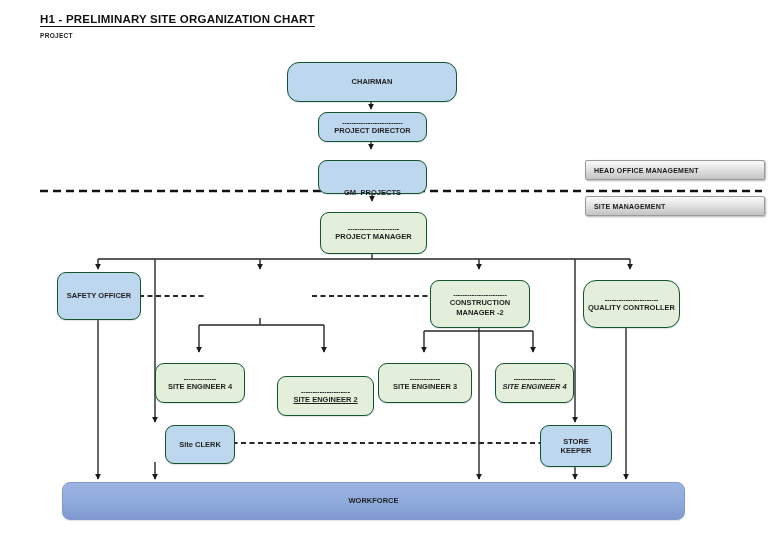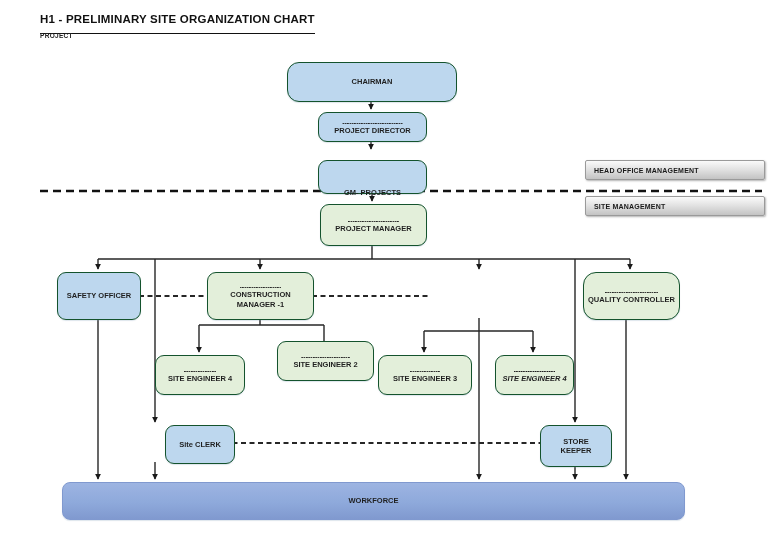--- a/index.html
+++ b/index.html
@@ -2,54 +2,54 @@
 <html><head>
 <meta charset="utf-8">
 <style>
   html,body{margin:0;padding:0;background:#ffffff;}
   .canvas{
     position:relative;width:768px;height:543px;background:#ffffff;overflow:hidden;
     font-family:"Liberation Sans",sans-serif;
   }
   .doc-title{
     position:absolute;left:40px;top:13px;font-size:11.5px;font-weight:bold;color:#111;
-    border-bottom:1.5px solid #111;padding-bottom:8px;letter-spacing:.2px;
+    border-bottom:1.5px solid #111;padding-bottom:1px;letter-spacing:.2px;
   }
   .doc-subtitle{
     position:absolute;left:40px;top:32px;font-size:6.5px;font-weight:bold;color:#222;letter-spacing:.3px;
   }
   svg.connectors{position:absolute;left:0;top:0;}
   .node{
     position:absolute;display:flex;flex-direction:column;align-items:center;justify-content:center;
     text-align:center;border:1px solid #14532d;border-radius:9px;
     font-size:7.5px;font-weight:bold;color:#1f1f1f;line-height:1.25;
     box-shadow:0 1px 1px rgba(120,150,180,.25);
   }
   .node .dash{font-size:7px;line-height:7px;white-space:nowrap;overflow:hidden;max-width:92%;letter-spacing:0;}
   .node .lbl{padding:0 2px;}
   .blue{background:#bdd7ee;}
-  .green{background:#e3efda;}
+  .green{background:#e3efda;margin-top:8px;}
   .grayLabel{
     position:absolute;display:flex;align-items:center;
     background:linear-gradient(180deg,#fafafa 0%,#e3e3e3 45%,#c3c3c3 100%);
     border:1px solid #9a9a9a;border-radius:2px;box-shadow:1px 1px 2px rgba(0,0,0,.3);
     font-size:7px;font-weight:bold;color:#1a1a1a;padding-left:8px;letter-spacing:.2px;
   }
   
   #chairman{left:287px;top:62px;width:168px;height:38px;border-radius:12px;}
   #project-director{left:318px;top:112px;width:107px;height:28px;justify-content:center;}
   #gm-projects{left:318px;top:160px;width:107px;height:32px;gap:32px;}
   #project-manager{left:320px;top:204px;width:105px;height:40px;}
   #safety-officer{left:57px;top:272px;width:82px;height:46px;}
   #cm1{left:207px;top:272px;width:105px;height:46px;}
   #cm2{left:430px;top:272px;width:98px;height:46px;}
   #quality-controller{left:583px;top:272px;width:95px;height:46px;border-radius:13px;}
   #cm1 .lbl,#cm2 .lbl{max-width:72px;}
   #se1{left:155px;top:355px;width:88px;height:38px;}
-  #se2{left:277px;top:341px;width:95px;height:38px;}
+  #se2{left:277px;top:368px;width:95px;height:38px;text-decoration:underline;}
   #se3{left:378px;top:355px;width:92px;height:38px;}
   #se4{left:495px;top:355px;width:77px;height:38px;font-style:italic;}
   #site-clerk{left:122px;top:425px;width:68px;height:37px;margin-left:43px;}
   #store-keeper{left:540px;top:425px;width:70px;height:40px;}
   #store-keeper .lbl{max-width:42px;}
   #workforce{
     left:62px;top:482px;width:621px;height:36px;border-radius:8px;
     background:linear-gradient(180deg,#9db4e2 0%,#8ea9db 55%,#8099cf 100%);
     border:1px solid #8099cf;
   }
@@ -139,25 +139,25 @@
 
   <div class="node green" id="project-manager">
     <span class="dash">----------------------</span>
     <span class="lbl">PROJECT MANAGER</span>
   </div>
 
   <div class="node blue" id="safety-officer">
     <span class="lbl">SAFETY OFFICER</span>
   </div>
 
-  <div class="node green" id="cm1">
-    <span class="dash">------------------</span>
-    <span class="lbl">CONSTRUCTION MANAGER -1</span>
+
+  <div class="node green" id="cm2">
+    <span class="dash">-----------------------</span>
+    <span class="lbl">CONSTRUCTION MANAGER -2</span>
   </div>
-
 
   <div class="node green" id="quality-controller">
     <span class="dash">-----------------------</span>
     <span class="lbl">QUALITY CONTROLLER</span>
   </div>
 
   <div class="node green" id="se1">
     <span class="dash">--------------</span>
     <span class="lbl">SITE ENGINEER 4</span>
   </div>

